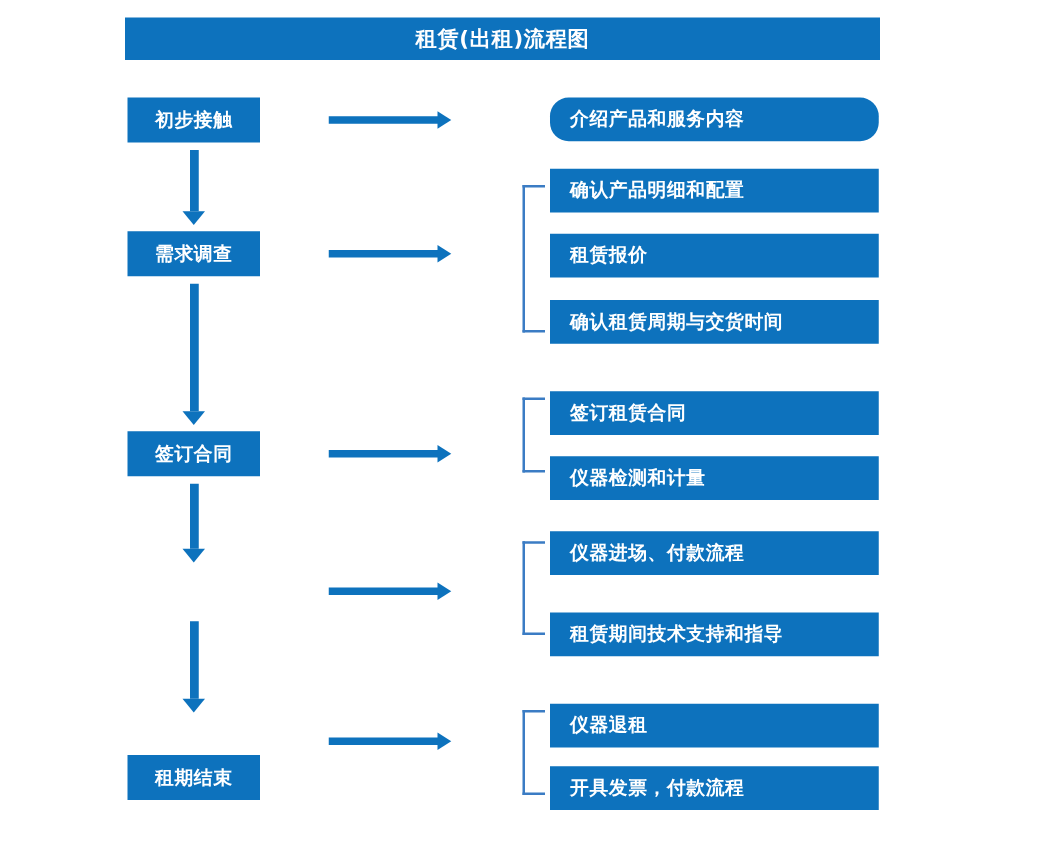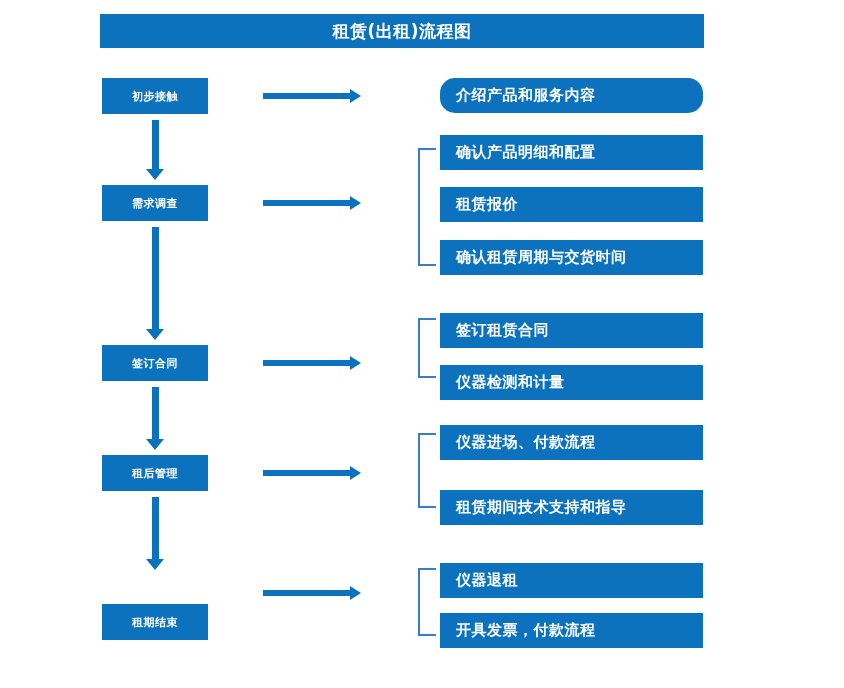--- a/index.html
+++ b/index.html
@@ -35,21 +35,21 @@
     letter-spacing: 0.5px;
   }
 
   
   .stage-box {
     position: absolute;
     width: 106px;
     height: 36px;
     background: #0d72bd;
     color: #ffffff;
-    font-size: 11px;
+    font-size: 15px;
     font-weight: bold;
     display: flex;
     align-items: center;
     justify-content: center;
     letter-spacing: 0.5px;
   }
 
   
   .detail-box {
     position: absolute;
@@ -131,21 +131,20 @@
 <div id="canvas">
 
   <div class="title-bar">租赁(出租)流程图</div>
 
   <div class="stage-box" style="left:102px; top:78px;">初步接触</div>
 
   <div class="stage-box" style="left:102px; top:185px;">需求调查</div>
 
   <div class="stage-box" style="left:102px; top:345px;">签订合同</div>
 
-  <div class="stage-box" style="left:102px; top:455px;">租后管理</div>
 
   <div class="stage-box" style="left:102px; top:575px;margin-top:29px;">租期结束</div>
 
   <div class="v-arrow" style="left:146px; top:120px; height:60px;">
     <div class="shaft" style="height:49px;"></div>
     <div class="head" style="top:49px;"></div>
   </div>
 
   <div class="v-arrow" style="left:146px; top:227px; height:113px;">
     <div class="shaft" style="height:102px;"></div>

